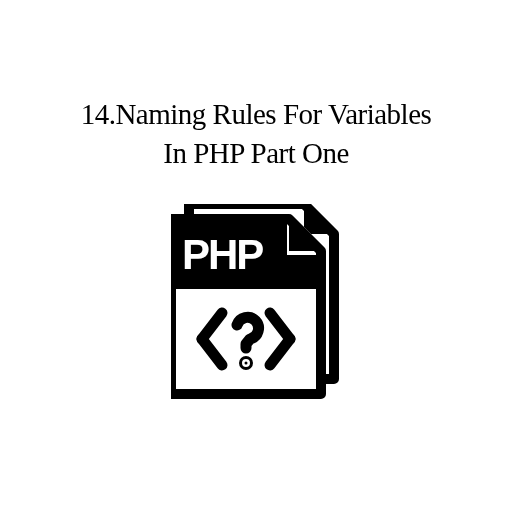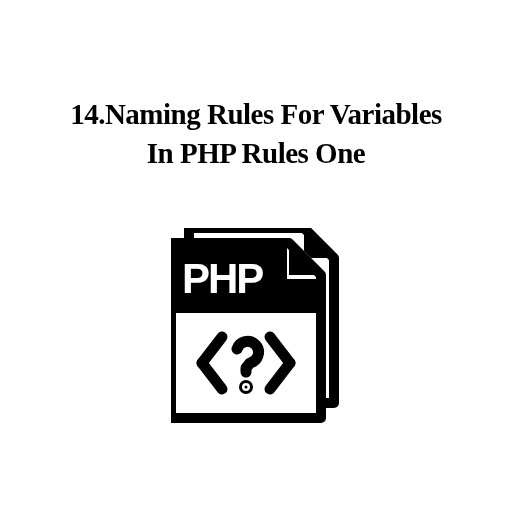--- a/index.html
+++ b/index.html
@@ -9,37 +9,37 @@
       background: #ffffff;
       font-family: Georgia, 'Times New Roman', serif;
       display: flex;
       flex-direction: column;
       align-items: center;
       padding-top: 95px;
     }
     .title {
       text-align: center;
       font-size: 29px;
-      font-weight: 700;
+      font-weight: 400;
       line-height: 1.35;
       color: #000000;
       letter-spacing: -0.5px;
-      margin-bottom: 55px;
+      margin-bottom: 31px;
     }
     .icon-wrap {
       width: 170px;
       height: 157px;
     }
   </style>
 </head>
 <body>
 
 <div class="title">
   <span>14.Naming Rules For Variables</span><br>
-  <span>In PHP Rules One</span>
+  <span>In PHP Part One</span>
 </div>
 
 <div class="icon-wrap">
   <svg viewBox="0 0 170 195" width="170" height="195">
 
     <g transform="translate(18,0)">
       <path d="M 0 0 L 115 0 L 145 30 L 145 175 L 0 175 Z" fill="none" stroke="#000" stroke-width="10" stroke-linejoin="round"></path>
       <path d="M 115 0 L 115 30 L 145 30 Z" fill="#000"></path>
     </g>
 

